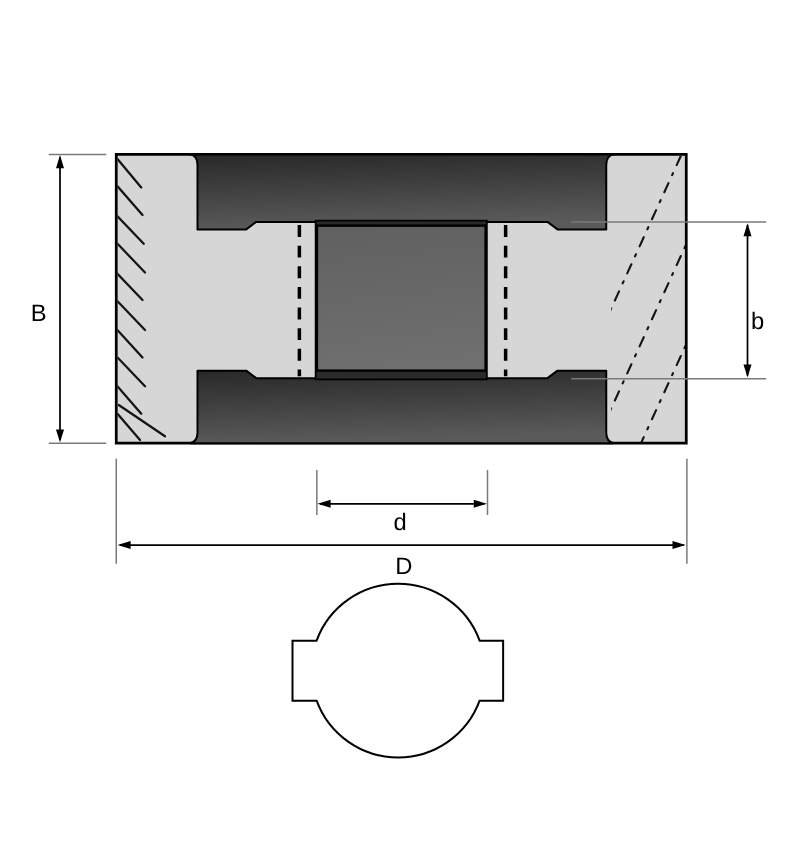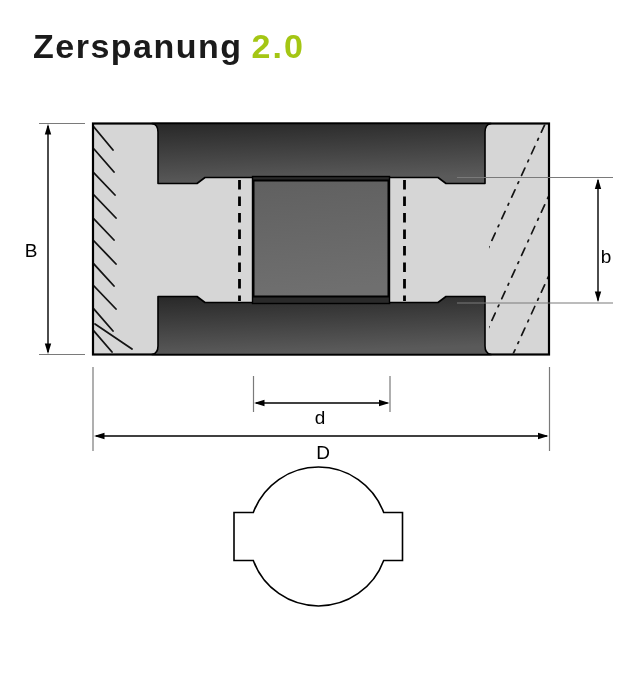--- a/index.html
+++ b/index.html
@@ -29,23 +29,20 @@
     font-size:19px;
     fill:#000;
   }
   .drawing{position:absolute;left:0;top:0;}
 </style>
 </head>
 <body>
 
 <div class="stage">
 
-  <div class="logo">
-    <span>Zerspanung</span><span class="version">2.0</span>
-  </div>
 
   <svg class="drawing" width="640" height="681" viewBox="0 0 640 681">
     <defs>
       <linearGradient id="bandGrad" x1="0" y1="0" x2="0.18" y2="1">
         <stop offset="0" stop-color="#282828"></stop>
         <stop offset="1" stop-color="#5a5a5a"></stop>
       </linearGradient>
       <linearGradient id="boreGrad" x1="0" y1="0" x2="0.12" y2="1">
         <stop offset="0" stop-color="#606060"></stop>
         <stop offset="1" stop-color="#6f6f6f"></stop>

